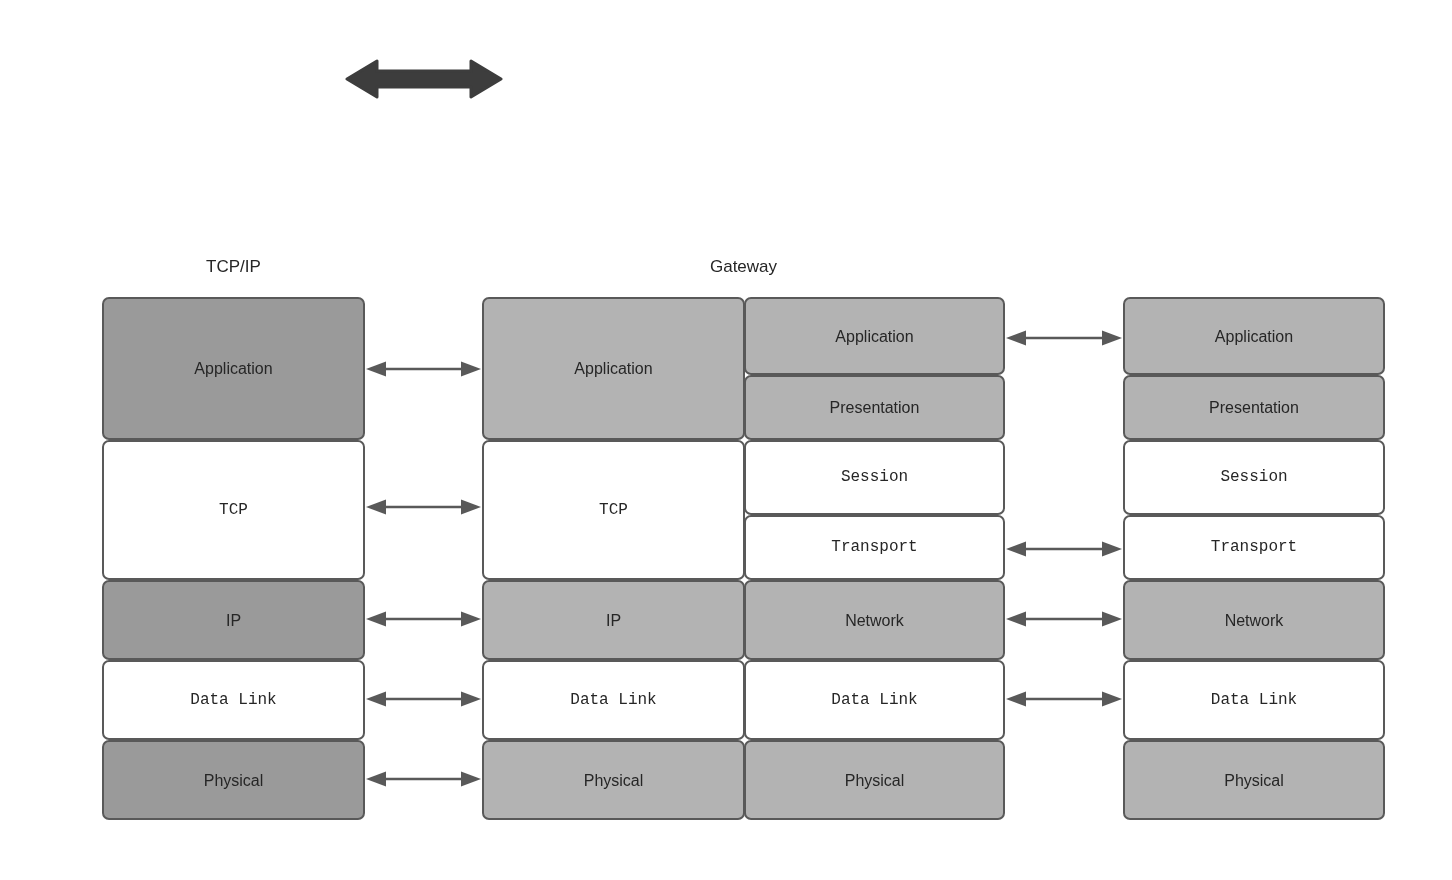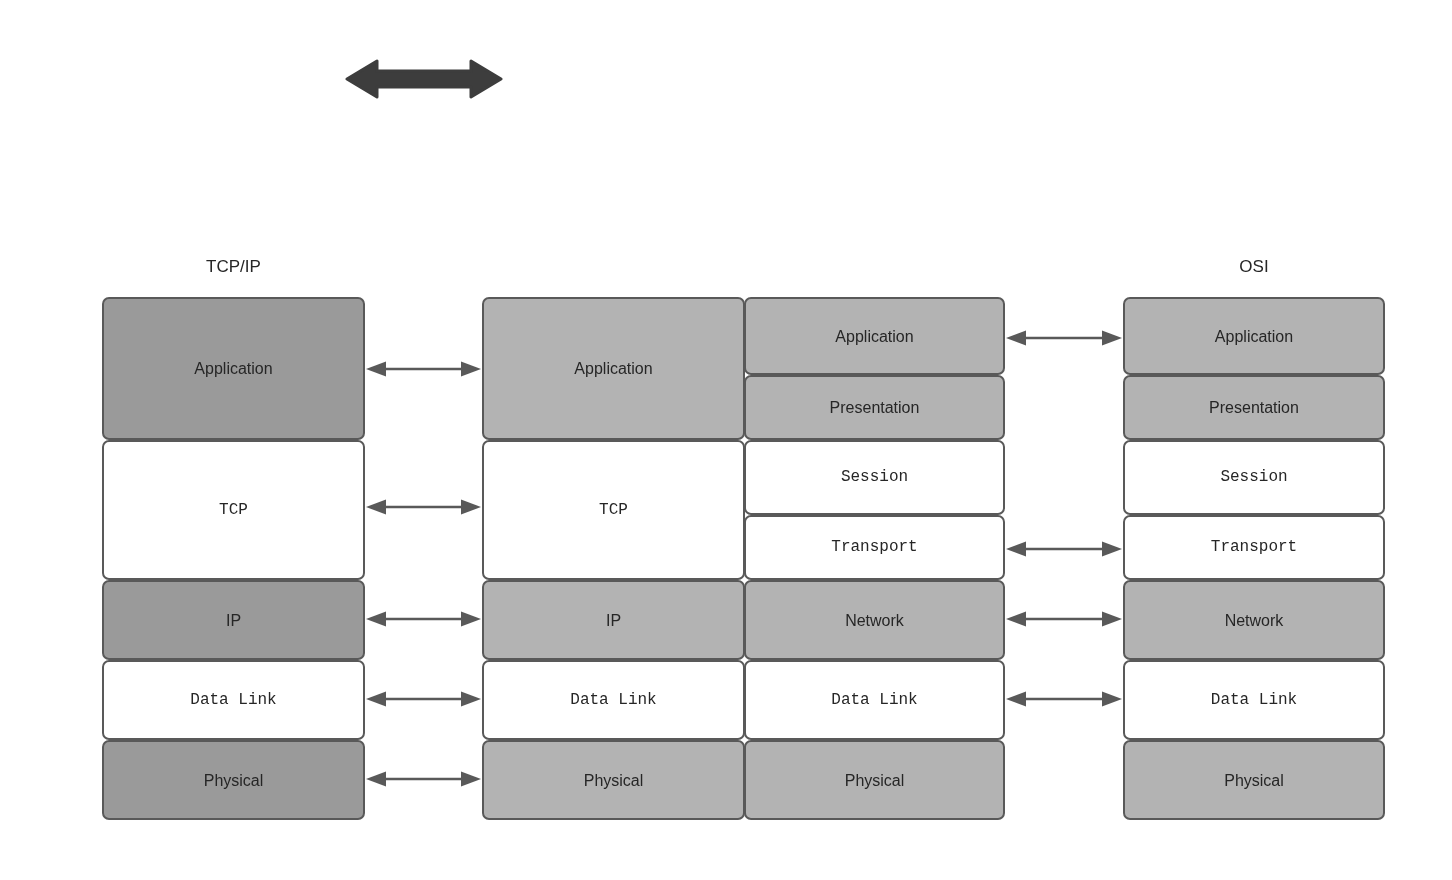--- a/index.html
+++ b/index.html
@@ -78,22 +78,22 @@
 <div id="canvas">
 
   <div class="big-arrow">
     <svg width="158" height="42" viewBox="0 0 158 42" xmlns="http://www.w3.org/2000/svg">
       <path d="M 2 21 L 32 3 L 32 13 L 126 13 L 126 3 L 156 21 L 126 39 L 126 29 L 32 29 L 32 39 Z" fill="#3d3d3d" stroke="#3d3d3d" stroke-width="3" stroke-linejoin="round"></path>
     </svg>
   </div>
 
   <div class="col-header" style="left:84px; top:257px; width:263px;">TCP/IP</div>
 
-
-  <div class="col-header" style="left:1105px; top:257px; width:262px;">OSI</div>
+  <div class="col-header" style="left:464px; top:257px; width:523px;">Gateway</div>
+
 
   <div class="stack">
     <div class="layer-box fill-dark" style="left:84px; top:297px; width:263px; height:143px;">Application</div>
 
     <div class="layer-box fill-white" style="left:84px; top:440px; width:263px; height:140px;">TCP</div>
 
     <div class="layer-box fill-dark" style="left:84px; top:580px; width:263px; height:80px;">IP</div>
 
     <div class="layer-box fill-white" style="left:84px; top:660px; width:263px; height:80px;">Data Link</div>
 

